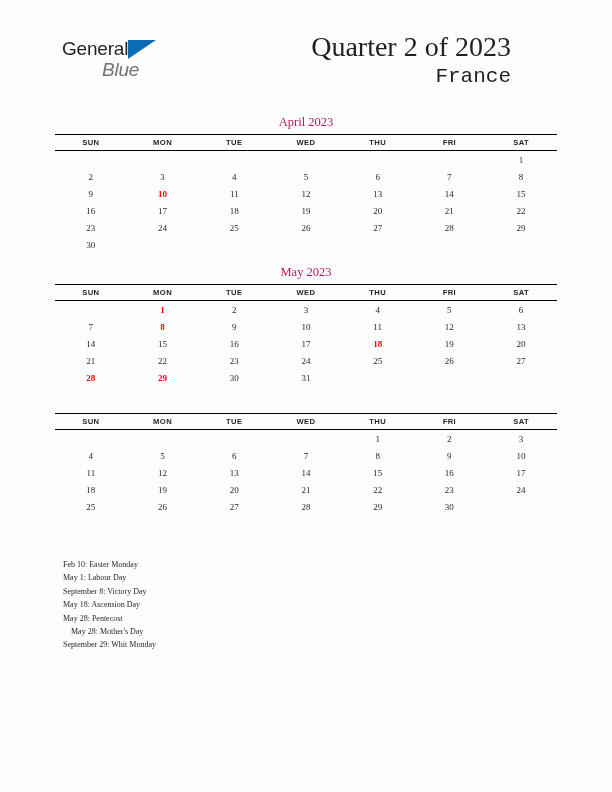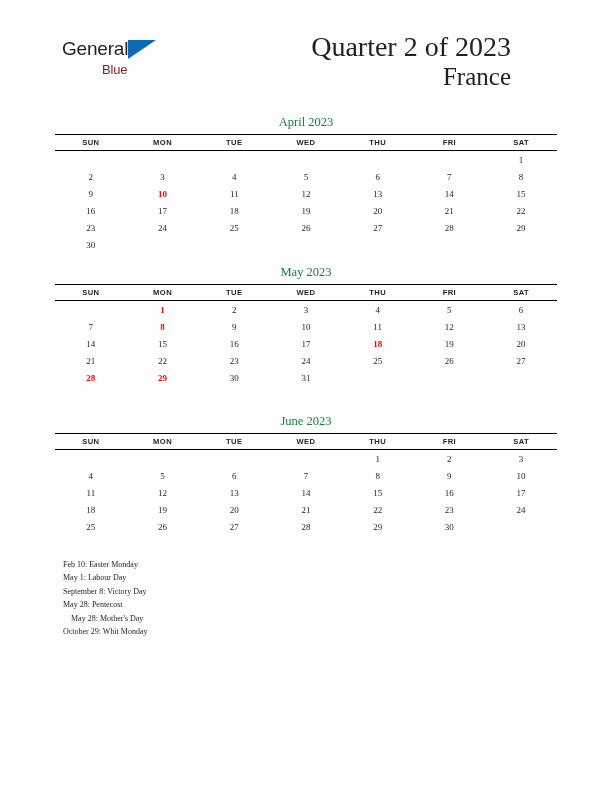--- a/index.html
+++ b/index.html
@@ -46,55 +46,57 @@
     width: 0;
     height: 0;
     border-left: 28px solid #0b6cb3;
     border-bottom: 19px solid transparent;
   }
   #logo-blue {
     position: absolute;
     left: 40px;
     top: 21px;
     font-family: "Liberation Sans", sans-serif;
-    font-size: 13px;
+    font-size: 19px;
     letter-spacing: -0.2px;
-    color: #7f1d1d;
+    color: #737373;
     line-height: 22px;
+    font-style: italic;
   }
   #title-block {
     position: absolute;
     right: 57px;
     top: 32px;
     text-align: right;
   }
   #quarter-title {
     font-size: 28px;
     line-height: 30px;
     color: #231f20;
     white-space: nowrap;
   }
   #country-title {
-    font-size: 25px;
+    font-size: 21px;
     line-height: 30px;
     color: #231f20;
     white-space: nowrap;
+    font-family: Liberation Mono, monospace;
   }
 
   
   .month {
     position: absolute;
     left: 55px;
     width: 502px;
   }
   .month-name {
     text-align: center;
     font-size: 12.5px;
     line-height: 16px;
-    color: #15803d;
+    color: #be185d;
     margin-bottom: 4px;
   }
   table.cal {
     width: 502px;
     border-collapse: collapse;
     table-layout: fixed;
   }
   table.cal th {
     font-size: 7.6px;
     font-weight: bold;
@@ -287,21 +289,20 @@
             <td>30</td>
             <td>31</td>
             <td class="empty">&nbsp;</td>
             <td class="empty">&nbsp;</td>
             <td class="empty">&nbsp;</td>
           </tr>
         </tbody>
       </table>
     </div>
     <div class="month" style="top: 413px;">
-      <div class="month-name">June 2023</div>
       <table class="cal">
         <thead>
           <tr>
             <th>SUN</th>
             <th>MON</th>
             <th>TUE</th>
             <th>WED</th>
             <th>THU</th>
             <th>FRI</th>
             <th>SAT</th>
@@ -355,16 +356,17 @@
           </tr>
         </tbody>
       </table>
     </div>
   </div>
 
 <div id="legend">
     <div class="legend-item">Feb 10: Easter Monday</div>
     <div class="legend-item">May 1: Labour Day</div>
     <div class="legend-item">September 8: Victory Day</div>
+    <div class="legend-item">May 18: Ascension Day</div>
     <div class="legend-item">May 28: Pentecost</div>
     <div class="legend-item indent">May 28: Mother's Day</div>
-    <div class="legend-item">October 29: Whit Monday</div>
+    <div class="legend-item">September 29: Whit Monday</div>
   </div>
 
 </body></html>

